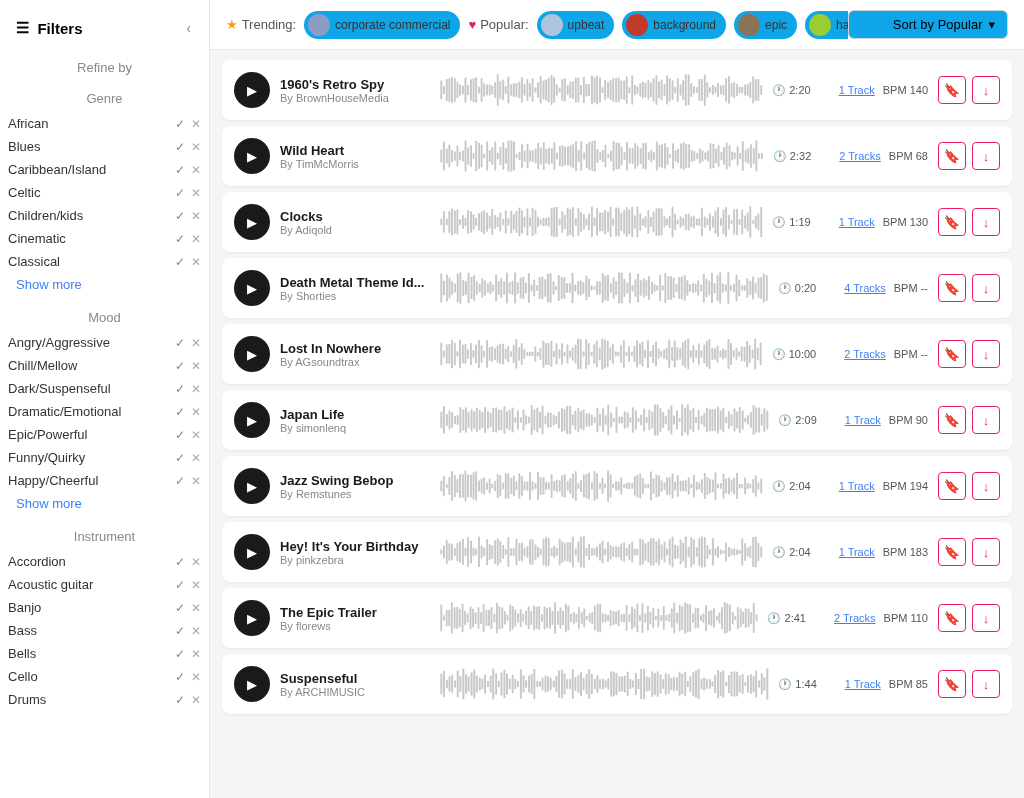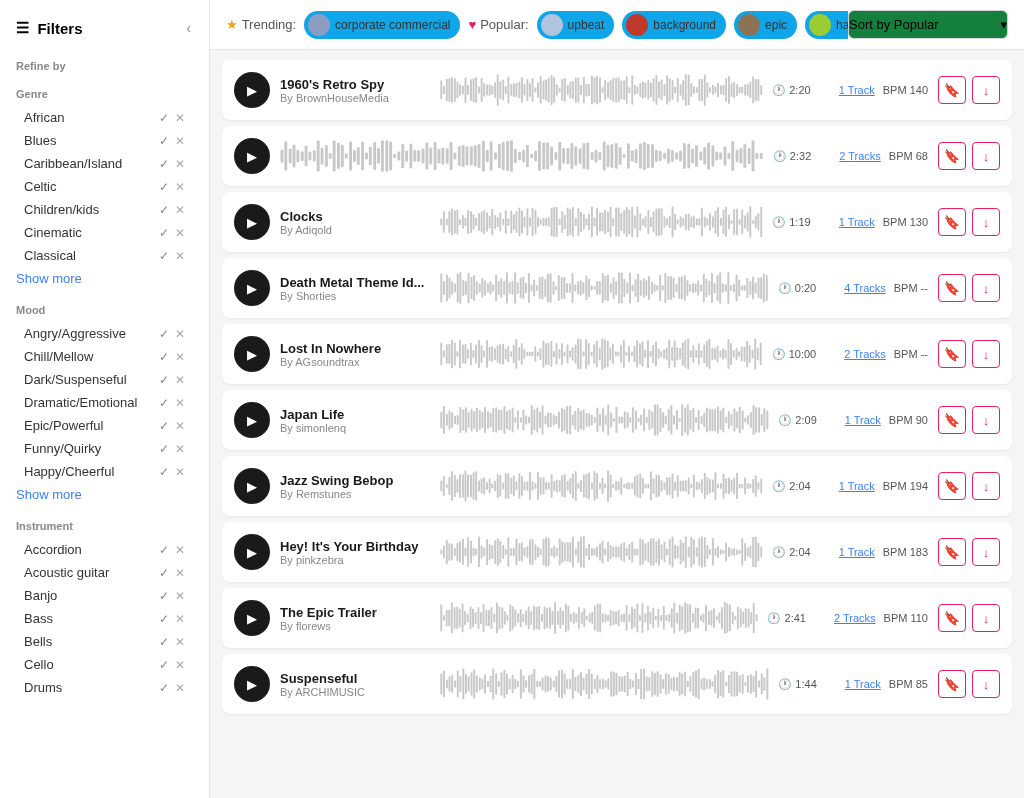--- a/index.html
+++ b/index.html
@@ -29,31 +29,32 @@
     }
     .collapse-btn {
       cursor: pointer;
       color: #888;
       font-size: 14px;
       background: none;
       border: none;
       padding: 2px;
     }
     .section-label {
-      font-size: 11px;
+      font-size: 13px;
       color: #888;
-      font-weight: 700;
+      font-weight: 400;
       padding: 10px 16px 6px;
       text-transform: none;
+      text-align: center;
     }
     .filter-row {
       display: flex;
       align-items: center;
       justify-content: space-between;
-      padding: 4px 24px;
+      padding: 4px 8px;
       cursor: pointer;
     }
     .filter-name { font-size: 13px; color: #333; }
     .filter-actions { display: flex; align-items: center; gap: 6px; }
     .check-icon { color: #888; font-size: 12px; }
     .x-icon { color: #aaa; font-size: 12px; cursor: pointer; }
     .show-more {
       color: #3b82f6;
       font-size: 13px;
       padding: 4px 16px 8px;
@@ -129,27 +130,27 @@
       gap: 4px;
       white-space: nowrap;
     }
 
     .sort-select {
       display: flex;
       align-items: center;
       gap: 6px;
       border: 1px solid #d1d5db;
       border-radius: 6px;
-      padding: 6px 0;
+      padding: 6px 12px;
       font-size: 13px;
       cursor: pointer;
-      background: #15803d;
+      background: #0ea5e9;
       white-space: nowrap;
       min-width: 160px;
-      justify-content: space-between;
+      justify-content: flex-end;
     }
 
     
     .track-list {
       padding: 10px 12px;
       display: flex;
       flex-direction: column;
       gap: 6px;
     }
     .track-card {
@@ -607,20 +608,24 @@
       <span class="meta-link">1 Track</span>
       <span class="meta-bpm">BPM 140</span>
     </div>
     <div class="track-actions">
       <div class="bookmark-btn">🔖</div>
       <div class="download-btn">↓</div>
     </div>
   </div>
       <div class="track-card">
     <div class="play-btn">▶</div>
+    <div class="track-info">
+      <div class="track-title">Wild Heart</div>
+      <div class="track-author">By TimMcMorris</div>
+    </div>
     <div class="waveform-container">
       <svg xmlns="http://www.w3.org/2000/svg" viewBox="0 0 100 40" preserveAspectRatio="none" width="100%" height="40">
             <rect x="0.1" y="13.4" width="0.6" height="13.3" rx="1" fill="#c8c8c8"></rect>
             <rect x="0.9" y="5.5" width="0.6" height="29.1" rx="1" fill="#c8c8c8"></rect>
             <rect x="1.8" y="12.6" width="0.6" height="14.9" rx="1" fill="#c8c8c8"></rect>
             <rect x="2.6" y="8.5" width="0.6" height="22.9" rx="1" fill="#c8c8c8"></rect>
             <rect x="3.4" y="13.7" width="0.6" height="12.5" rx="1" fill="#c8c8c8"></rect>
             <rect x="4.3" y="15.2" width="0.6" height="9.7" rx="1" fill="#c8c8c8"></rect>
             <rect x="5.1" y="9.6" width="0.6" height="20.8" rx="1" fill="#c8c8c8"></rect>
             <rect x="5.9" y="15.6" width="0.6" height="8.8" rx="1" fill="#c8c8c8"></rect>

